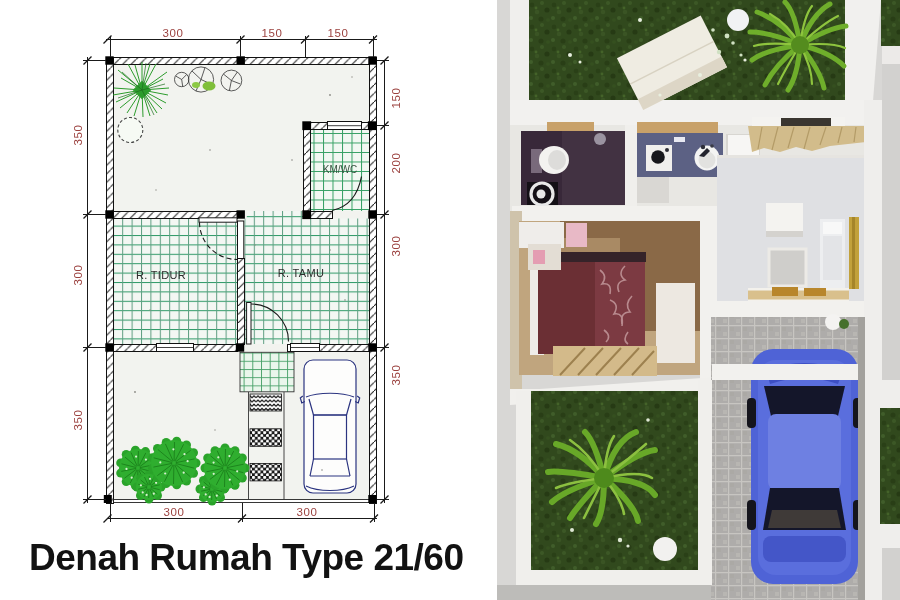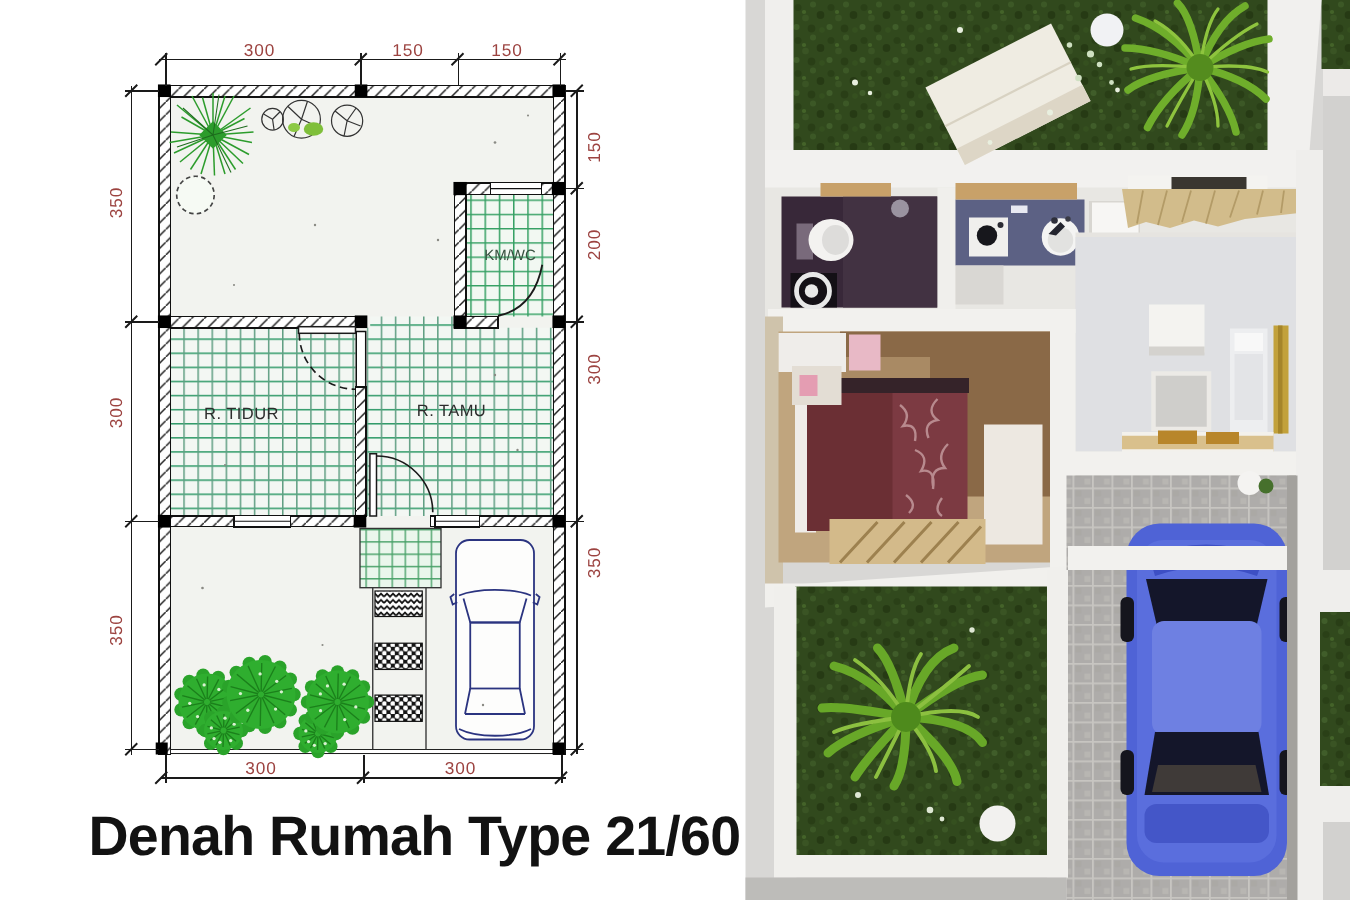--- a/index.html
+++ b/index.html
@@ -1,20 +1,20 @@
 <!DOCTYPE html>
 <html><head>
 <meta charset="utf-8">
 <style>
   html,body{margin:0;padding:0;}
   body{width:900px;height:600px;overflow:hidden;background:#ffffff;font-family:"Liberation Sans", sans-serif;}
   #stage{position:relative;width:900px;height:600px;}
   svg{position:absolute;top:0;left:0;}
   .title{position:absolute;left:29px;top:537px;white-space:nowrap;font-family:"Liberation Sans",sans-serif;
-         font-weight:bold;font-size:37px;color:#121212;letter-spacing:-0.5px;margin-left:30px;}
+         font-weight:bold;font-size:37px;color:#121212;letter-spacing:-0.5px;}
 </style>
 </head>
 <body>
 <div id="stage">
 <svg width="900" height="600" viewBox="0 0 900 600">
 <defs>
 
   <pattern id="hatch" width="8.5" height="8.5" patternUnits="userSpaceOnUse">
     <rect width="8.5" height="8.5" fill="#ffffff"></rect>
     <path d="M-2,10.5 L10.5,-2" stroke="#1c1c1c" stroke-width="1" fill="none"></path>

